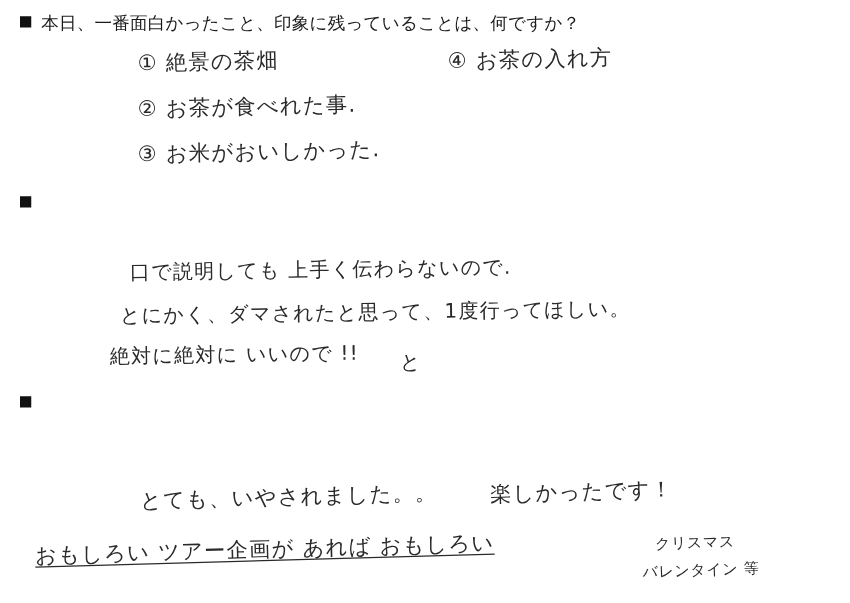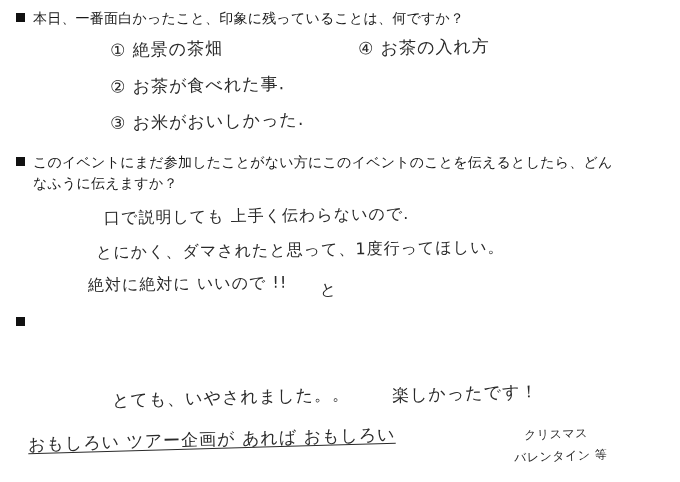--- a/index.html
+++ b/index.html
@@ -75,22 +75,20 @@
   <div class="blk-q1">
     <div class="question">
       <span class="bullet"></span>
       <span class="q-text">本日、一番面白かったこと、印象に残っていることは、何ですか？</span>
     </div>
   </div>
 
   <div class="blk-q2">
     <div class="question">
       <span class="bullet"></span>
-      <span class="q-text">このイベントにまだ参加したことがない方にこのイベントのことを伝えるとしたら、どん
-なふうに伝えますか？</span>
     </div>
   </div>
 
   <div class="blk-q3">
     <div class="question">
       <span class="bullet"></span>
     </div>
   </div>
 
   <div class="ans-area">

